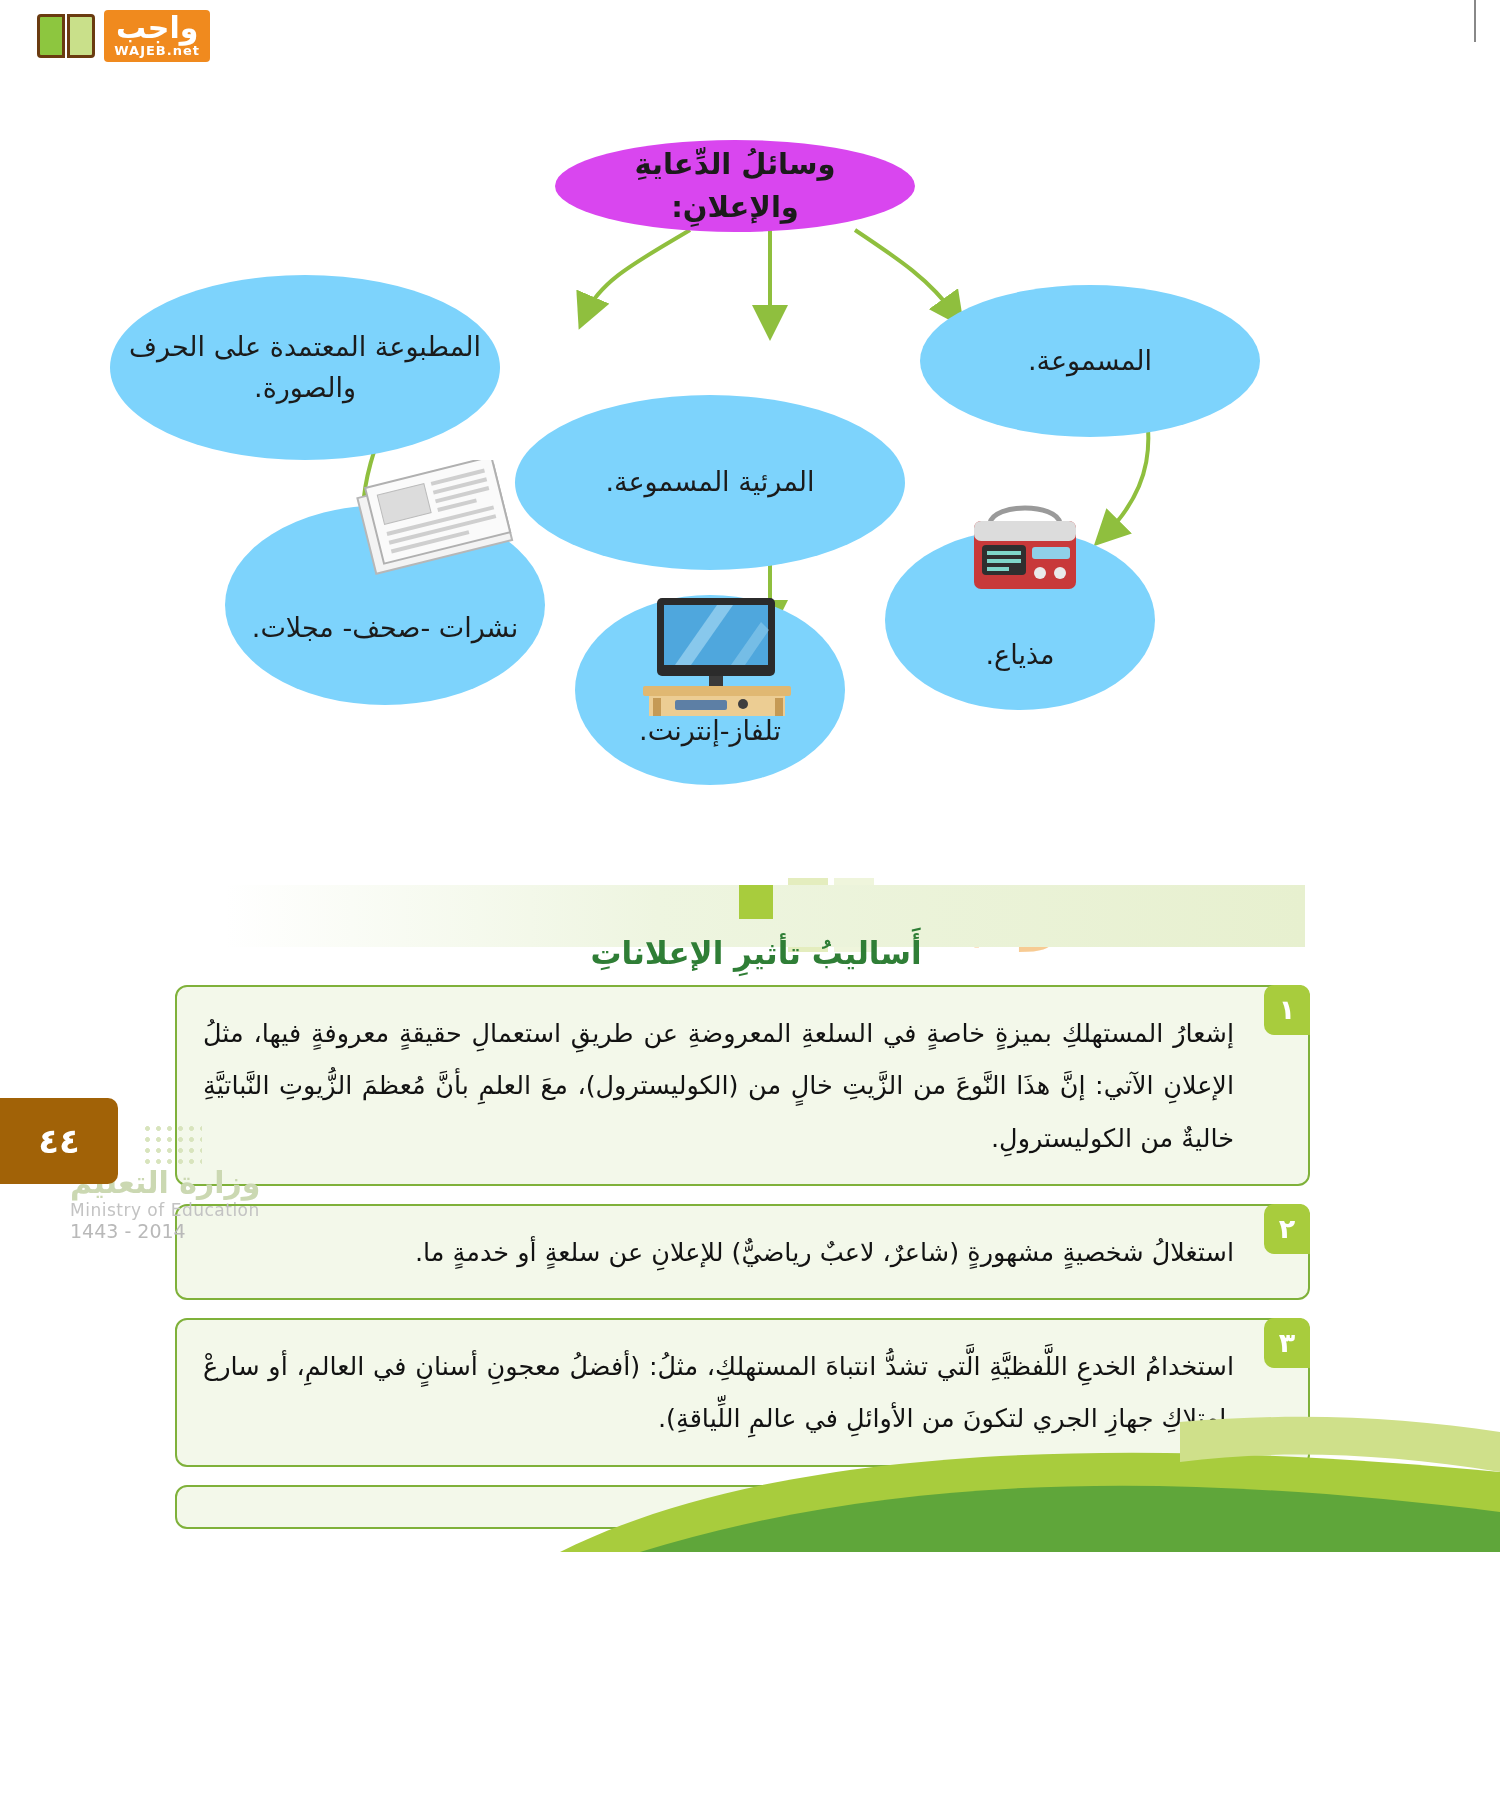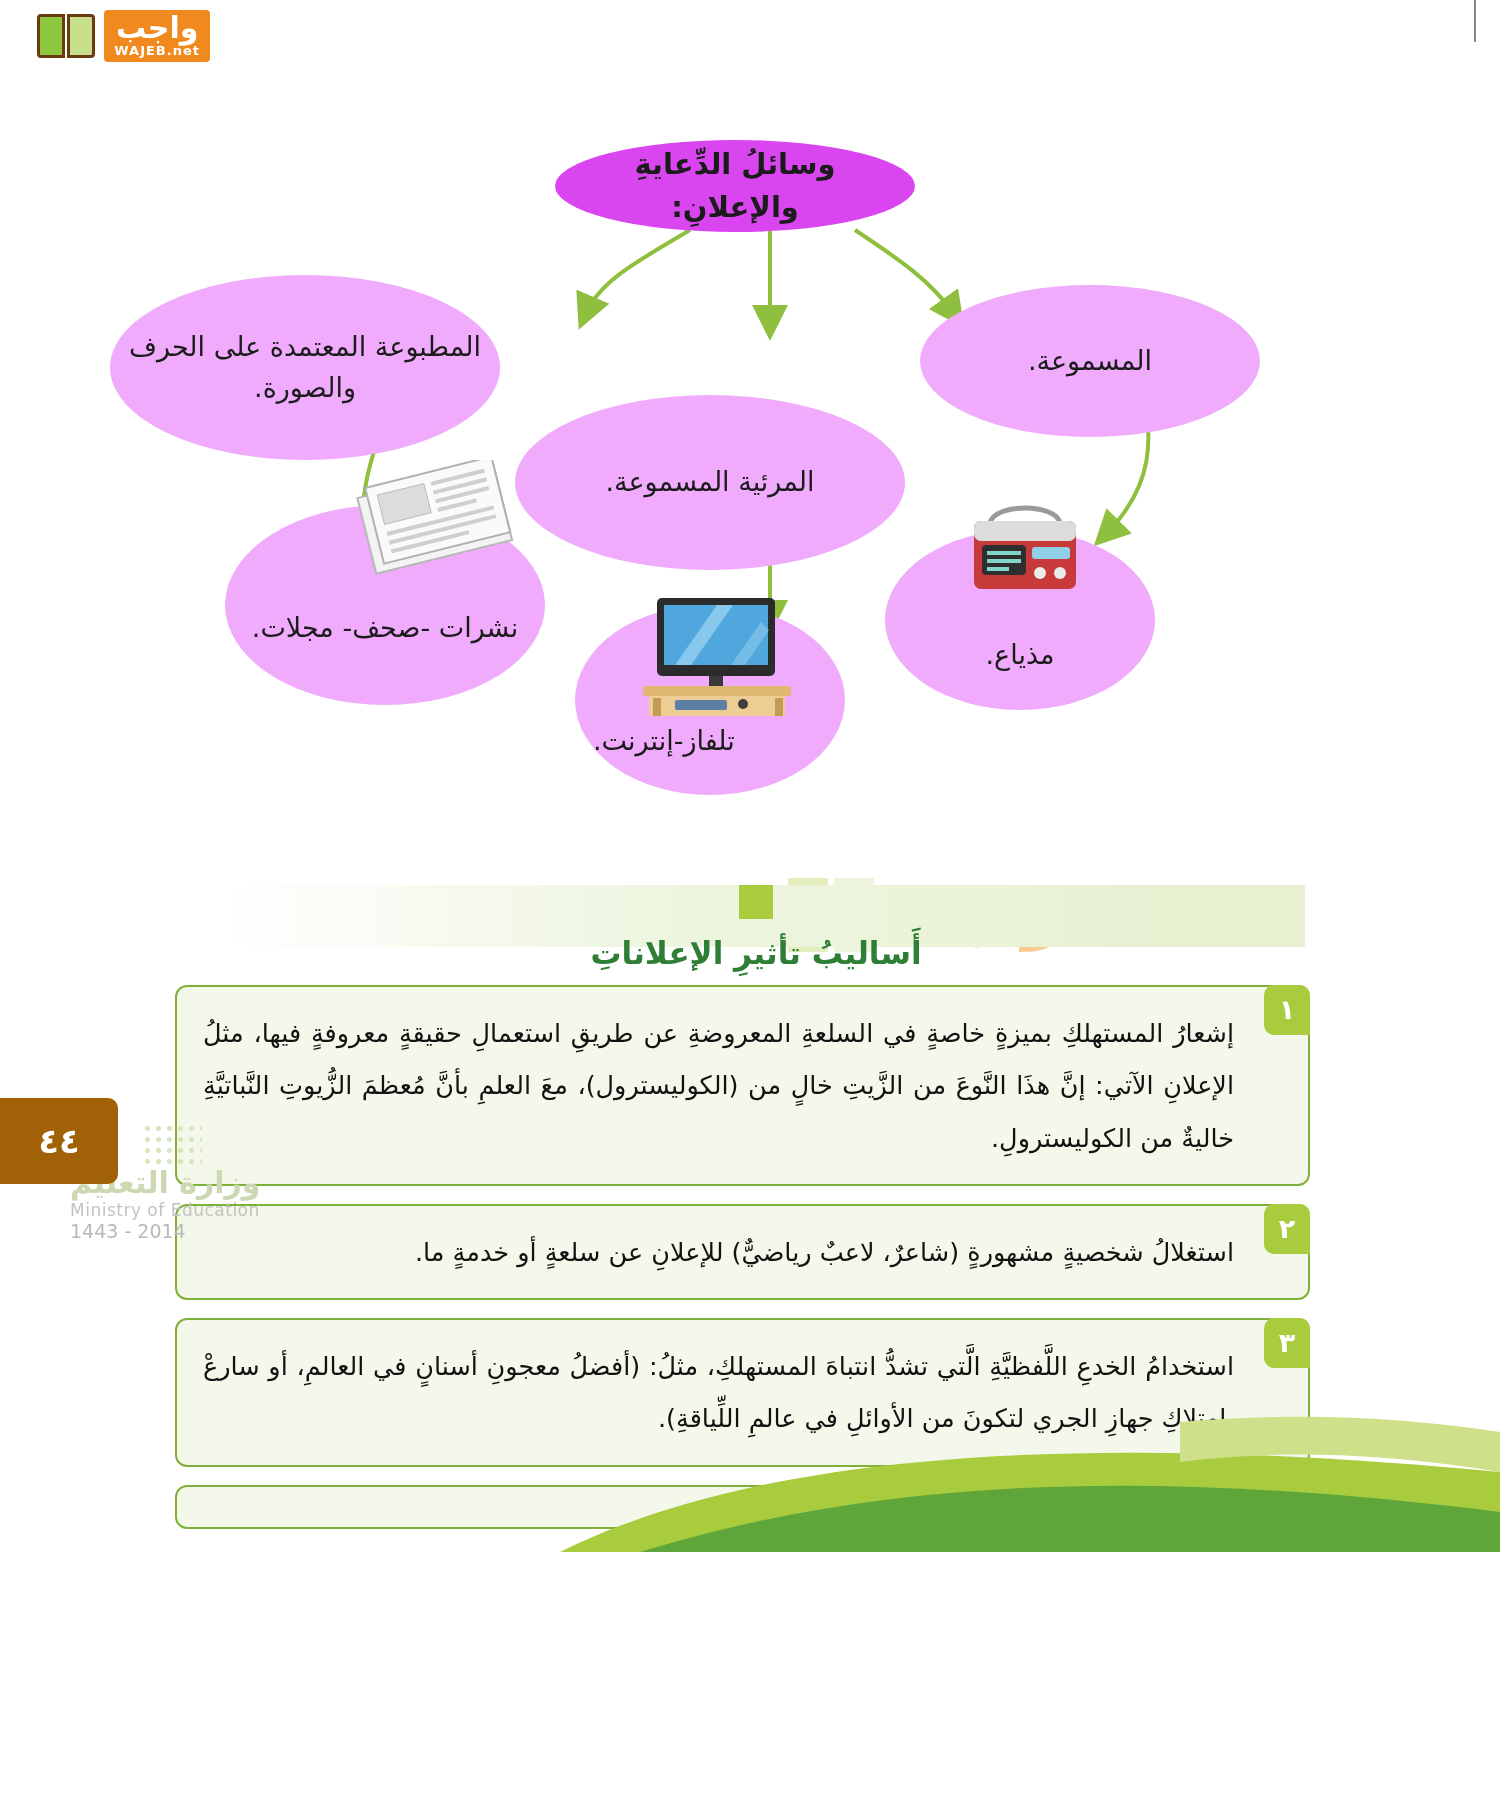--- a/index.html
+++ b/index.html
@@ -54,21 +54,21 @@
   .right-rule {
     position: absolute; top: 0; right: 24px;
     width: 2px; height: 42px; background: #888;
   }
 
   
   .diagram { position: absolute; top: 120px; left: 0; width: 1500px; height: 790px; }
   .ellipse {
     position: absolute;
     border-radius: 50%;
-    background: #f0abfc;
+    background: #7dd3fc;
     display: flex; align-items: center; justify-content: center;
     text-align: center;
     color: #1b1b1b;
     font-size: 27px;
     line-height: 1.5;
     padding: 10px 18px;
   }
   .ellipse.title {
     background: #d946ef;
     color: #1b1b1b;
@@ -229,21 +229,21 @@
     </div>
 
     <div class="ellipse" style="right:240px; top:165px; width:340px; height:152px;">
       <span>المسموعة.</span>
     </div>
 
     <div class="ellipse" style="right:955px; top:385px; width:320px; height:200px;">
       <span style="margin-top:46px">نشرات -صحف- مجلات.</span>
     </div>
 
-    <div class="ellipse" style="right:655px; top:485px; width:270px; height:190px;justify-content:flex-end;">
+    <div class="ellipse" style="right:655px; top:475px; width:270px; height:190px;">
       <span style="margin-top:82px">تلفاز-إنترنت.</span>
     </div>
 
     <div class="ellipse" style="right:345px; top:410px; width:270px; height:180px;justify-content:center;">
         <span style="margin-top:70px">مذياع.</span>
     </div>
 
     <svg class="art news" style="right:975px; top:340px;" viewBox="0 0 180 120">
       <g transform="rotate(-14 90 60)">
         <rect x="20" y="20" width="140" height="78" fill="#f3f3f3" stroke="#b7b7b7" stroke-width="2"></rect>

